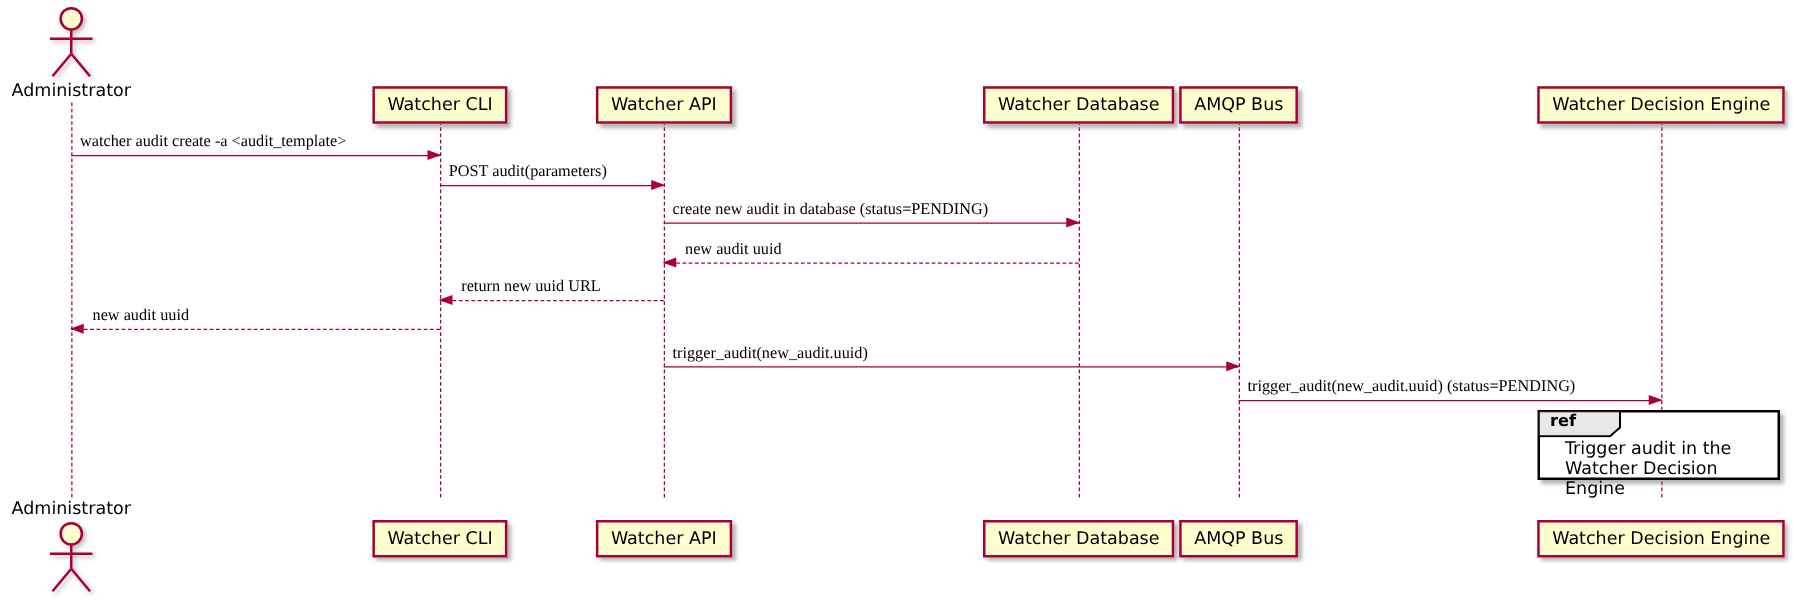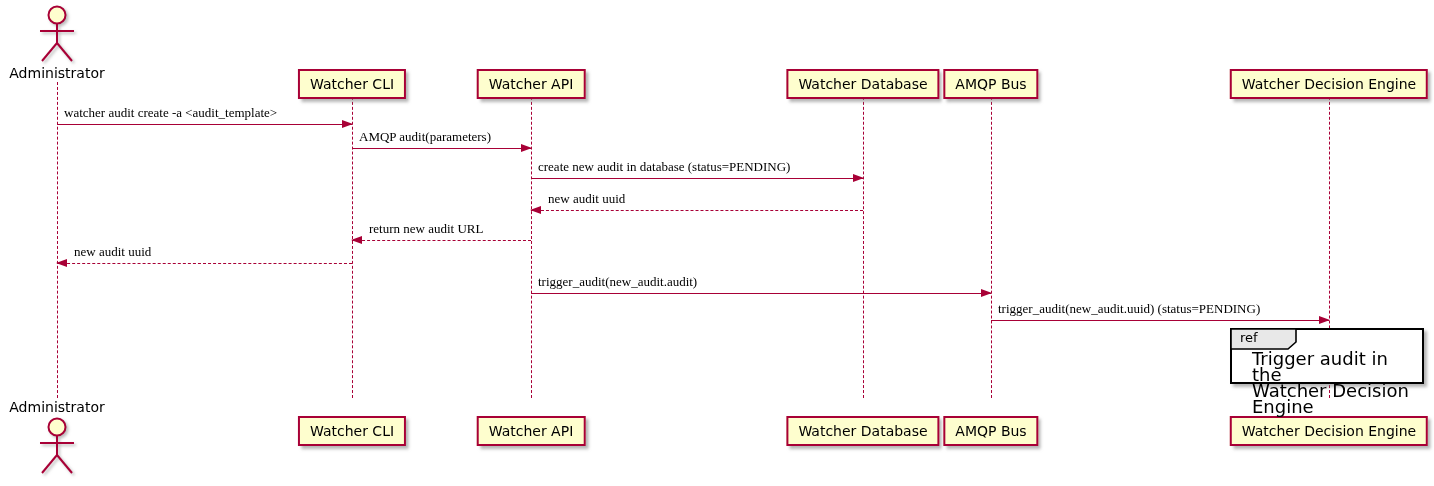--- a/index.html
+++ b/index.html
@@ -46,22 +46,22 @@
   .msg.dir-left .head{left:-1px;border-right:11px solid var(--arrow);}
 
   
   .ref-box{
     position:absolute;left:1230px;top:328px;width:190px;height:52px;
     background:#ffffff;border:2px solid var(--ref-border);
     box-shadow:3px 3px 3px rgba(120,120,120,0.55);z-index:4;
   }
   .ref-header{position:absolute;left:-1px;top:-1px;width:66px;height:20px;}
   .ref-header svg{display:block;}
-  .ref-keyword{position:absolute;left:9px;top:1px;font-size:13px;font-weight:normal;}
-  .ref-body{position:absolute;left:20px;top:21px;font-size:18px;line-height:16px;}
+  .ref-keyword{position:absolute;left:9px;top:1px;font-size:13px;font-weight:bold;}
+  .ref-body{position:absolute;left:20px;top:21px;font-size:14px;line-height:16px;}
 
   .msg-label,.pbox,.actor-label,.ref-body,.ref-keyword{letter-spacing:0;}
 </style>
 </head>
 <body>
 
 <div id="canvas">
 
   <div class="lifeline" style="left:57px"></div>
   <div class="lifeline" style="left:352px"></div>
@@ -86,46 +86,46 @@
   <div class="pbox top" style="left:863px">Watcher Database</div>
   <div class="pbox top" style="left:991px">AMQP Bus</div>
   <div class="pbox top" style="left:1329px">Watcher Decision Engine</div>
 
   <div class="msg dir-right solid" style="left:57px;top:124px;width:295px">
     <span class="msg-label">watcher audit create -a &lt;audit_template&gt;</span>
     <div class="msg-line"></div>
     <div class="head"></div>
   </div>
   <div class="msg dir-right solid" style="left:352px;top:148px;width:179px">
-    <span class="msg-label">AMQP audit(parameters)</span>
+    <span class="msg-label">POST audit(parameters)</span>
     <div class="msg-line"></div>
     <div class="head"></div>
   </div>
   <div class="msg dir-right solid" style="left:531px;top:178px;width:332px">
     <span class="msg-label">create new audit in database (status=PENDING)</span>
     <div class="msg-line"></div>
     <div class="head"></div>
   </div>
   <div class="msg dir-left dashed" style="left:531px;top:210px;width:332px">
     <span class="msg-label">new audit uuid</span>
     <div class="msg-line"></div>
     <div class="head"></div>
   </div>
   <div class="msg dir-left dashed" style="left:352px;top:240px;width:179px">
-    <span class="msg-label">return new audit URL</span>
+    <span class="msg-label">return new uuid URL</span>
     <div class="msg-line"></div>
     <div class="head"></div>
   </div>
   <div class="msg dir-left dashed" style="left:57px;top:263px;width:295px">
     <span class="msg-label">new audit uuid</span>
     <div class="msg-line"></div>
     <div class="head"></div>
   </div>
   <div class="msg dir-right solid" style="left:531px;top:293px;width:460px">
-    <span class="msg-label">trigger_audit(new_audit.audit)</span>
+    <span class="msg-label">trigger_audit(new_audit.uuid)</span>
     <div class="msg-line"></div>
     <div class="head"></div>
   </div>
   <div class="msg dir-right solid" style="left:991px;top:320px;width:338px">
     <span class="msg-label">trigger_audit(new_audit.uuid) (status=PENDING)</span>
     <div class="msg-line"></div>
     <div class="head"></div>
   </div>
 
   <div class="ref-box">

